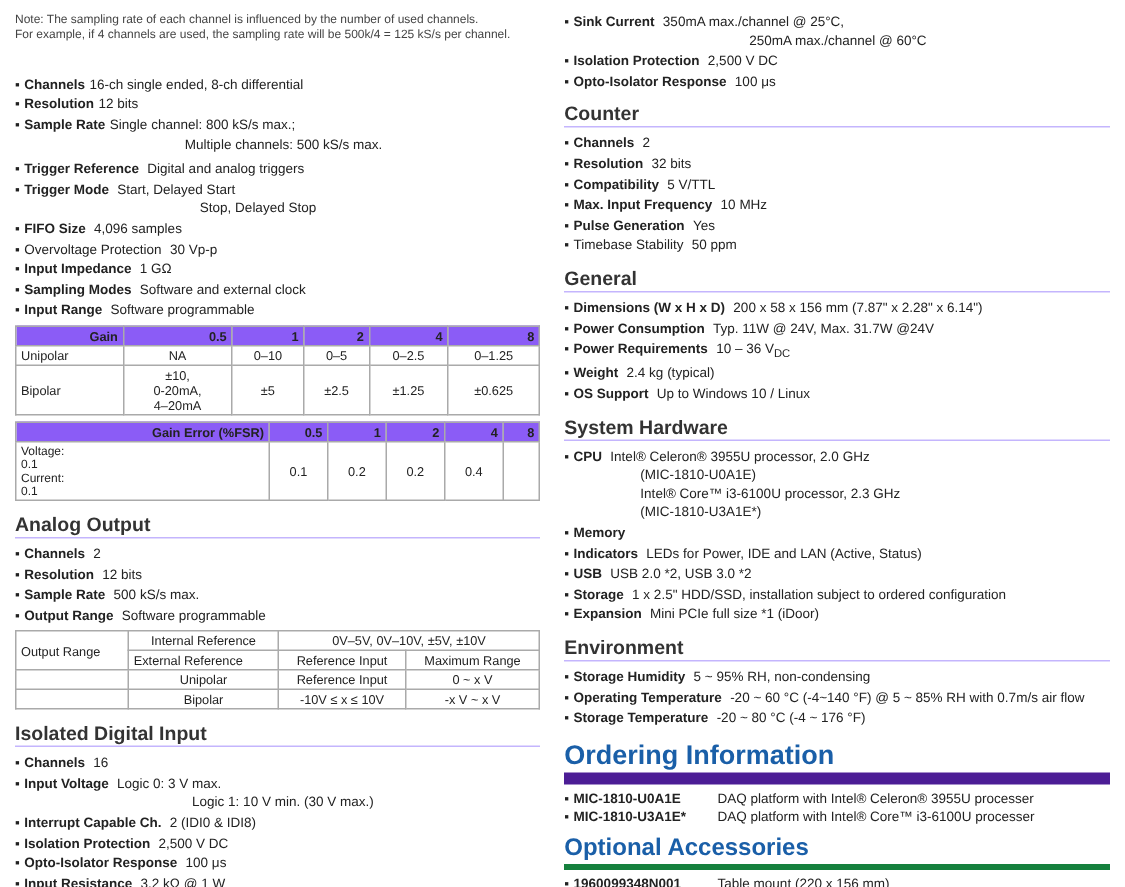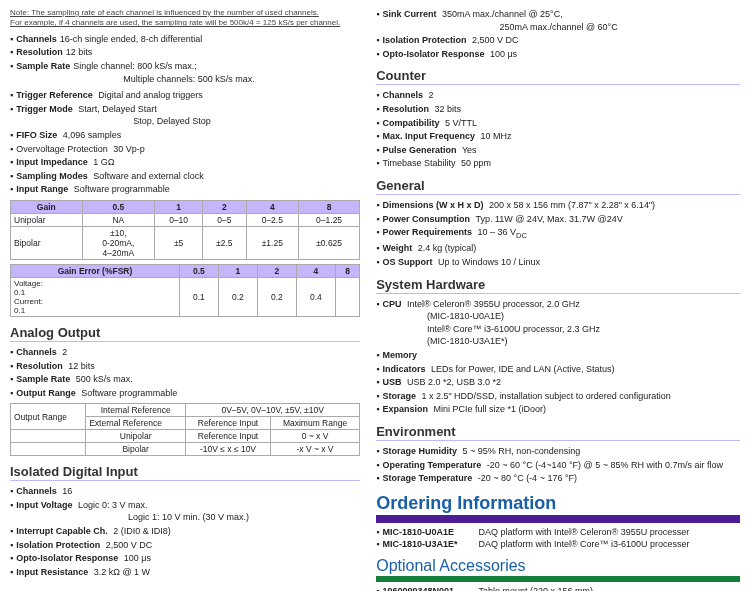--- a/index.html
+++ b/index.html
@@ -39,23 +39,23 @@
       font-size: 18px;
       font-weight: bold;
       color: #1a5fa8;
       border-bottom: 8px solid #4c1d95;
       margin-bottom: 4px;
       margin-top: 8px;
       padding-bottom: 1px;
     }
     .optional-title {
       font-size: 16px;
-      font-weight: normal;
+      font-weight: bold;
       color: #1a5fa8;
-      border-bottom: 6px solid #15803d;
+      border-bottom: 4px solid #15803d;
       margin-bottom: 4px;
       margin-top: 8px;
       padding-bottom: 1px;
     }
     ul.spec-list {
       list-style: none;
       padding: 0;
       margin-bottom: 4px;
     }
     ul.spec-list li {
@@ -73,38 +73,38 @@
       font-weight: bold;
       margin-right: 3px;
       flex-shrink: 0;
     }
     ul.spec-list li .value {
       color: #222;
     }
     .note-text {
       font-size: 8px;
       color: #444;
-      margin-bottom: 4px;
+      margin-bottom: 21px;
       line-height: 1.3;
-      text-decoration: underline;
     }
     table.spec-table {
       border-collapse: collapse;
       width: 100%;
       margin-bottom: 4px;
       font-size: 8.5px;
     }
     table.spec-table th, table.spec-table td {
       border: 1px solid #aaa;
       padding: 1px 3px;
       text-align: center;
     }
     table.spec-table th {
-      background: #c4b5fd;
-      font-weight: bold;
+      background: #8b5cf6;
+      font-weight: bold;
+      text-align: right;
     }
     table.spec-table td:first-child {
       text-align: left;
     }
     .ordering-item {
       display: flex;
       margin-bottom: 2px;
     }
     .ordering-item .bullet { margin-right: 3px; font-weight: bold; }
     .ordering-item .model { font-weight: bold; margin-right: 6px; min-width: 90px; }

